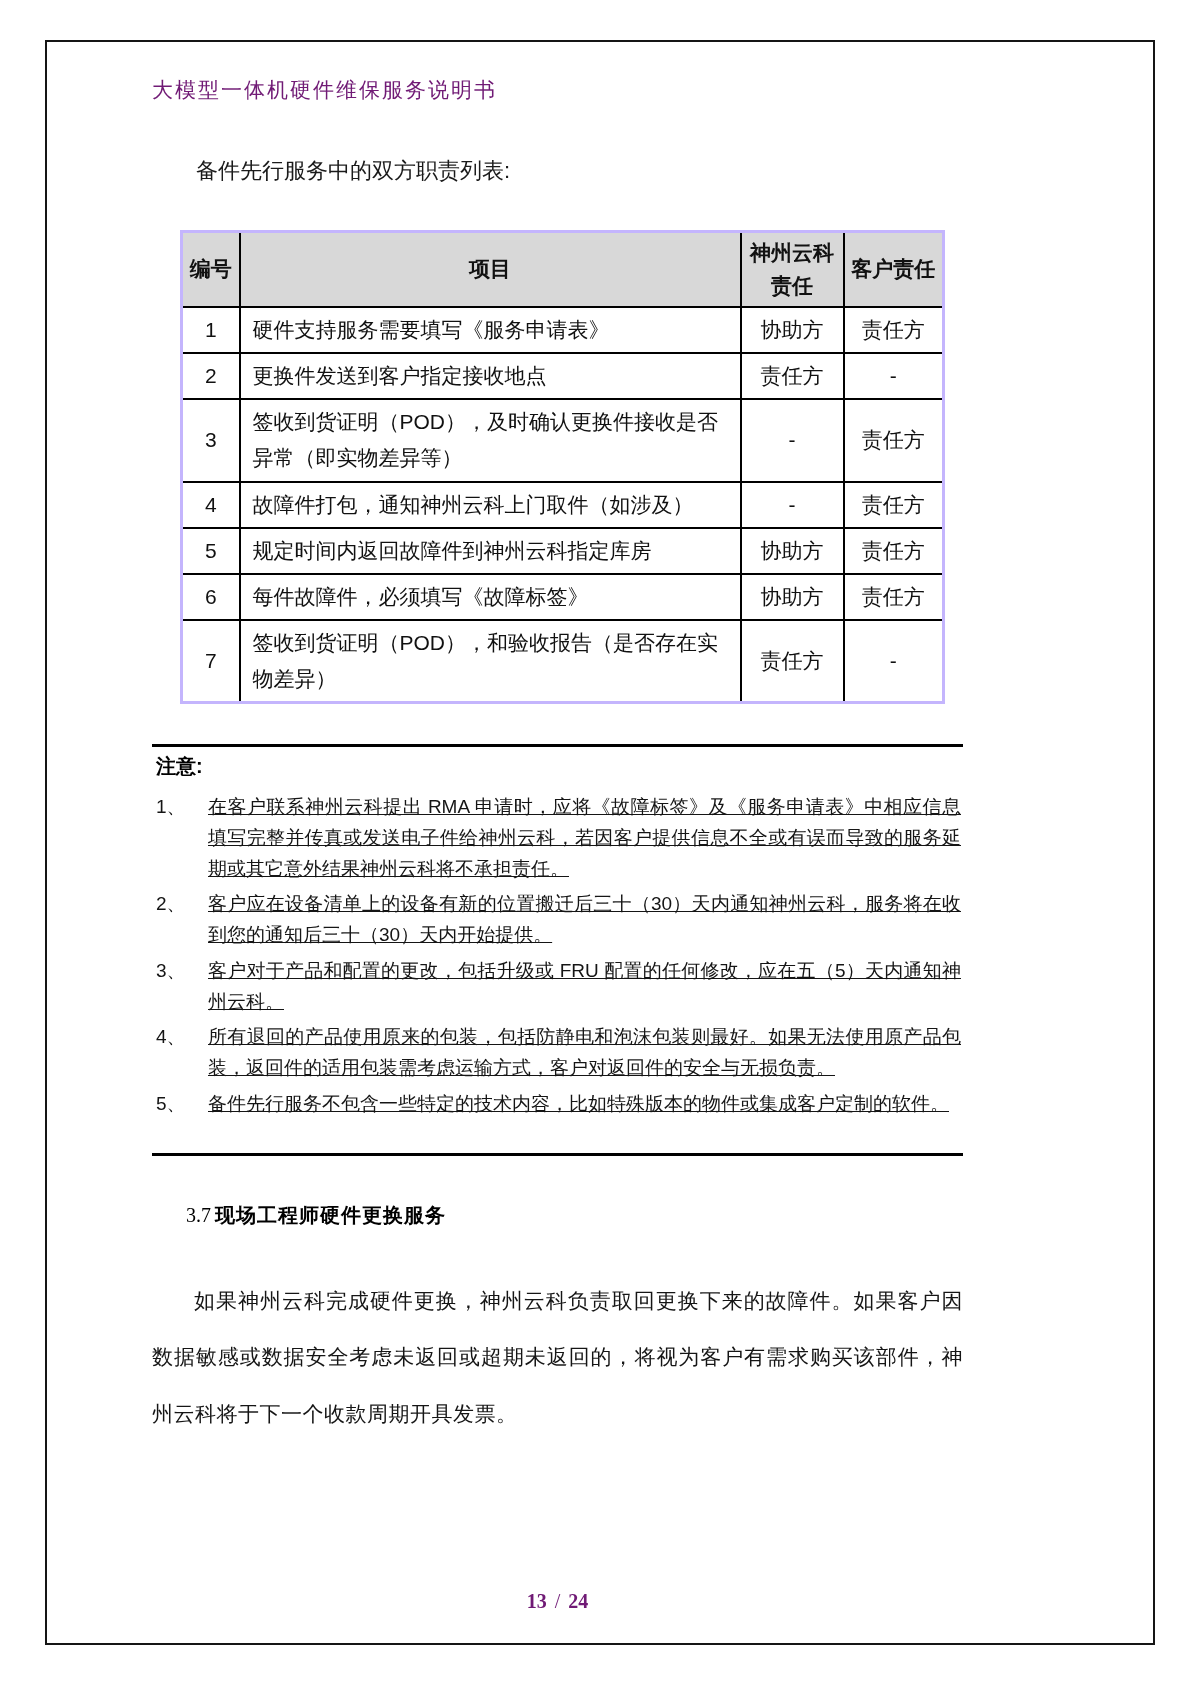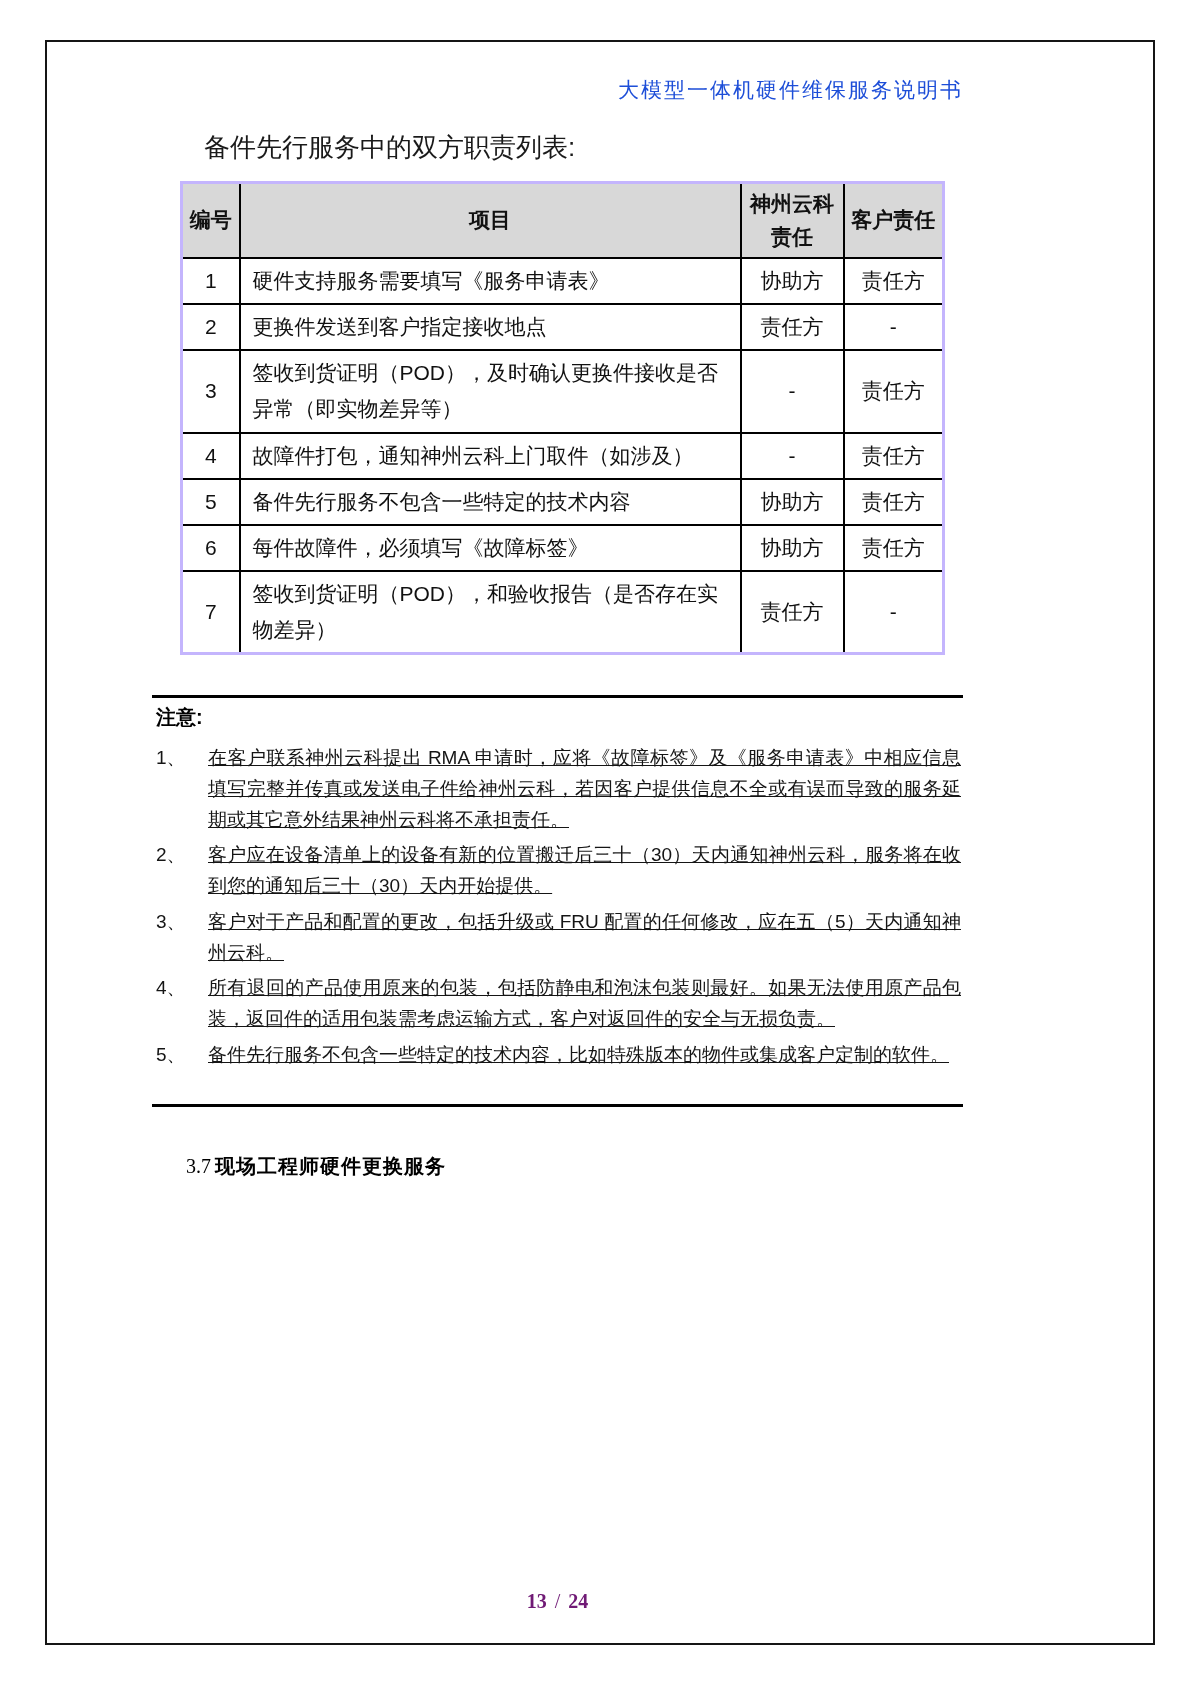--- a/index.html
+++ b/index.html
@@ -6,25 +6,25 @@
   .page {
     position:relative; width:1200px; height:1698px; background:#ffffff;
     font-family:"Liberation Sans", sans-serif; color:#111; overflow:hidden;
   }
   .frame {
     position:absolute; left:45px; top:40px; width:1110px; height:1605px;
     border:2px solid #151515; box-sizing:border-box;
     padding:34px 190px 0 105px;
   }
   .doc-header {
-    text-align:right; font-family:"Liberation Serif", serif;
-    font-size:21px; color:#1d4ed8; letter-spacing:2px; margin-bottom:26px;
+    font-family:"Liberation Serif", serif;
+    font-size:21px; color:#701a75; letter-spacing:2px; margin-bottom:52px;
   }
   .intro {
-    font-size:26px; color:#1a1a1a; text-indent:2em; margin-bottom:16px;
+    font-size:22px; color:#1a1a1a; text-indent:2em; margin-bottom:44px;
   }
   table.resp {
     border-collapse:collapse; width:762px; margin-left:28px;
     table-layout:fixed; border:3px solid #c4b5fd;
   }
   table.resp th, table.resp td {
     border:2px solid #000; font-size:21px; color:#111;
     line-height:1.72; vertical-align:middle;
   }
   table.resp th {
@@ -110,21 +110,21 @@
           <td>责任方</td>
         </tr>
         <tr>
           <td>4</td>
           <td class="item">故障件打包，通知神州云科上门取件（如涉及）</td>
           <td>-</td>
           <td>责任方</td>
         </tr>
         <tr>
           <td>5</td>
-          <td class="item">备件先行服务不包含一些特定的技术内容</td>
+          <td class="item">规定时间内返回故障件到神州云科指定库房</td>
           <td>协助方</td>
           <td>责任方</td>
         </tr>
         <tr>
           <td>6</td>
           <td class="item">每件故障件，必须填写《故障标签》</td>
           <td>协助方</td>
           <td>责任方</td>
         </tr>
         <tr>
@@ -159,19 +159,20 @@
         <span class="note-no">5、</span>
         <span class="note-text">备件先行服务不包含一些特定的技术内容，比如特殊版本的物件或集成客户定制的软件。</span>
       </div>
     </div>
 
     <div class="section-heading">
       <span class="section-no">3.7</span>
       <span class="section-title">现场工程师硬件更换服务</span>
     </div>
 
+    <p class="body-para">如果神州云科完成硬件更换，神州云科负责取回更换下来的故障件。如果客户因数据敏感或数据安全考虑未返回或超期未返回的，将视为客户有需求购买该部件，神州云科将于下一个收款周期开具发票。</p>
 
     <div class="page-footer">
       <span class="num">13</span><span class="sep">/</span><span class="num">24</span>
     </div>
 
   </div>
 </div>
 
 </body></html>

